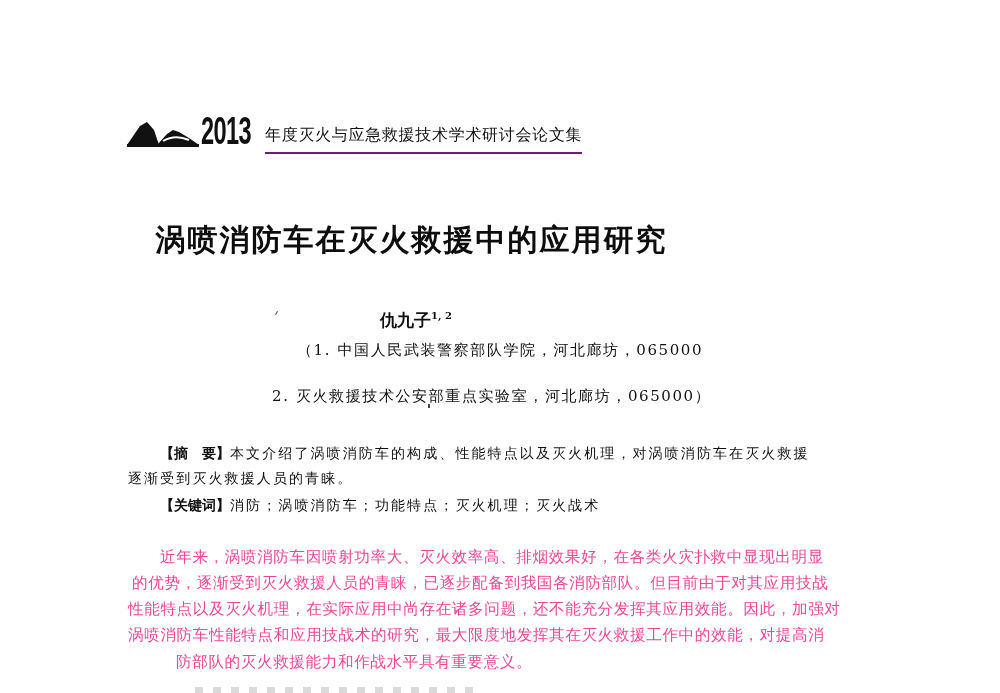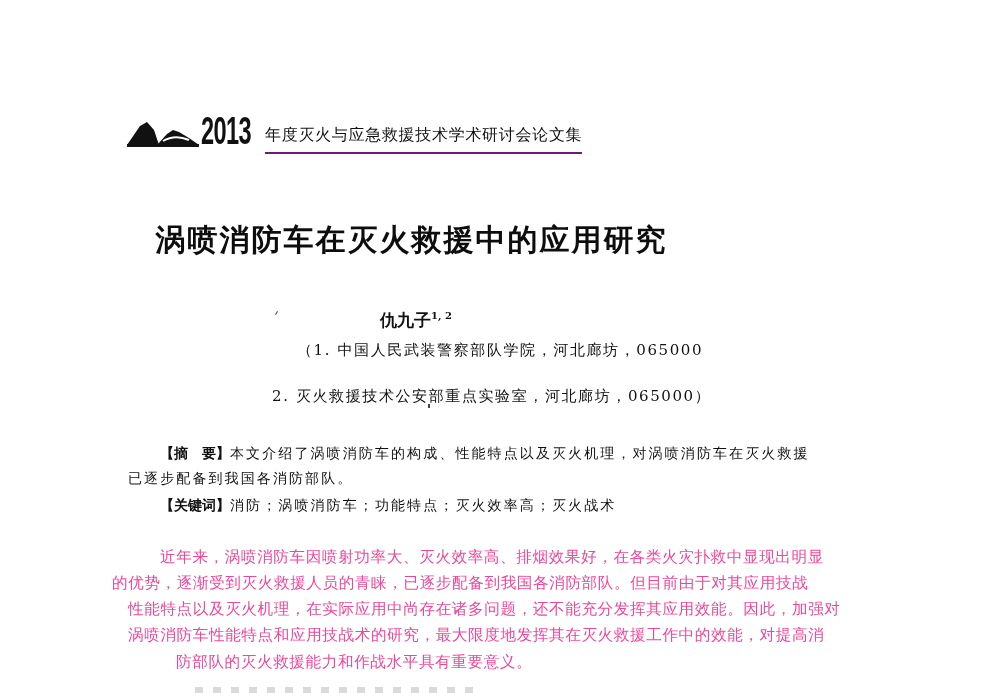--- a/index.html
+++ b/index.html
@@ -74,21 +74,21 @@
     .abs-l3 { left: 160px; top: 495px; }
     .tag { font-weight: bold; letter-spacing: 0; font-family: Liberation Serif, serif; margin-top: 36px; }
 
     
     .body-line {
       font-family: "DejaVu Sans", "Liberation Sans", sans-serif;
       font-size: 15.6px; line-height: 22px; letter-spacing: 0.6px;
       color: #ec4899;
     }
     .b1 { left: 160px; top: 546px; }
-    .b2 { left: 112px; top: 572px; }
+    .b2 { left: 132px; top: 572px; }
     .b3 { left: 128px; top: 598px; }
     .b4 { left: 128px; top: 624px; }
     .b5 { left: 128px; top: 651px; margin-left: 48px; }
 
     .cutoff {
       left: 195px; top: 687px; width: 280px; height: 6px;
       background: repeating-linear-gradient(90deg, #bbb 0 8px, transparent 8px 18px);
       opacity: 0.55;
     }
   </style>
@@ -112,23 +112,23 @@
 <div class="abs author">
   <span>仇九子</span><sup>1, 2</sup>
 </div>
 <div class="abs aff aff1">（1. 中国人民武装警察部队学院，河北廊坊，065000</div>
 <div class="abs aff aff2">2. 灭火救援技术公安部重点实验室，河北廊坊，065000）</div>
 <div class="abs stray stray2"></div>
 
 <div class="abs abs-line abs-l1">
   <span class="tag">【摘　要】</span><span>本文介绍了涡喷消防车的构成、性能特点以及灭火机理，对涡喷消防车在灭火救援</span>
 </div>
-<div class="abs abs-line abs-l2">已逐步配备到我国各消防部队。</div>
+<div class="abs abs-line abs-l2">逐渐受到灭火救援人员的青睐。</div>
 <div class="abs abs-line abs-l3">
-  <span class="tag">【关键词】</span><span>消防；涡喷消防车；功能特点；灭火效率高；灭火战术</span>
+  <span class="tag">【关键词】</span><span>消防；涡喷消防车；功能特点；灭火机理；灭火战术</span>
 </div>
 
 <div class="abs body-line b1">近年来，涡喷消防车因喷射功率大、灭火效率高、排烟效果好，在各类火灾扑救中显现出明显</div>
 <div class="abs body-line b2">的优势，逐渐受到灭火救援人员的青睐，已逐步配备到我国各消防部队。但目前由于对其应用技战</div>
 <div class="abs body-line b3">性能特点以及灭火机理，在实际应用中尚存在诸多问题，还不能充分发挥其应用效能。因此，加强对</div>
 <div class="abs body-line b4">涡喷消防车性能特点和应用技战术的研究，最大限度地发挥其在灭火救援工作中的效能，对提高消</div>
 <div class="abs body-line b5">防部队的灭火救援能力和作战水平具有重要意义。</div>
 
 <div class="abs cutoff"></div>
 

